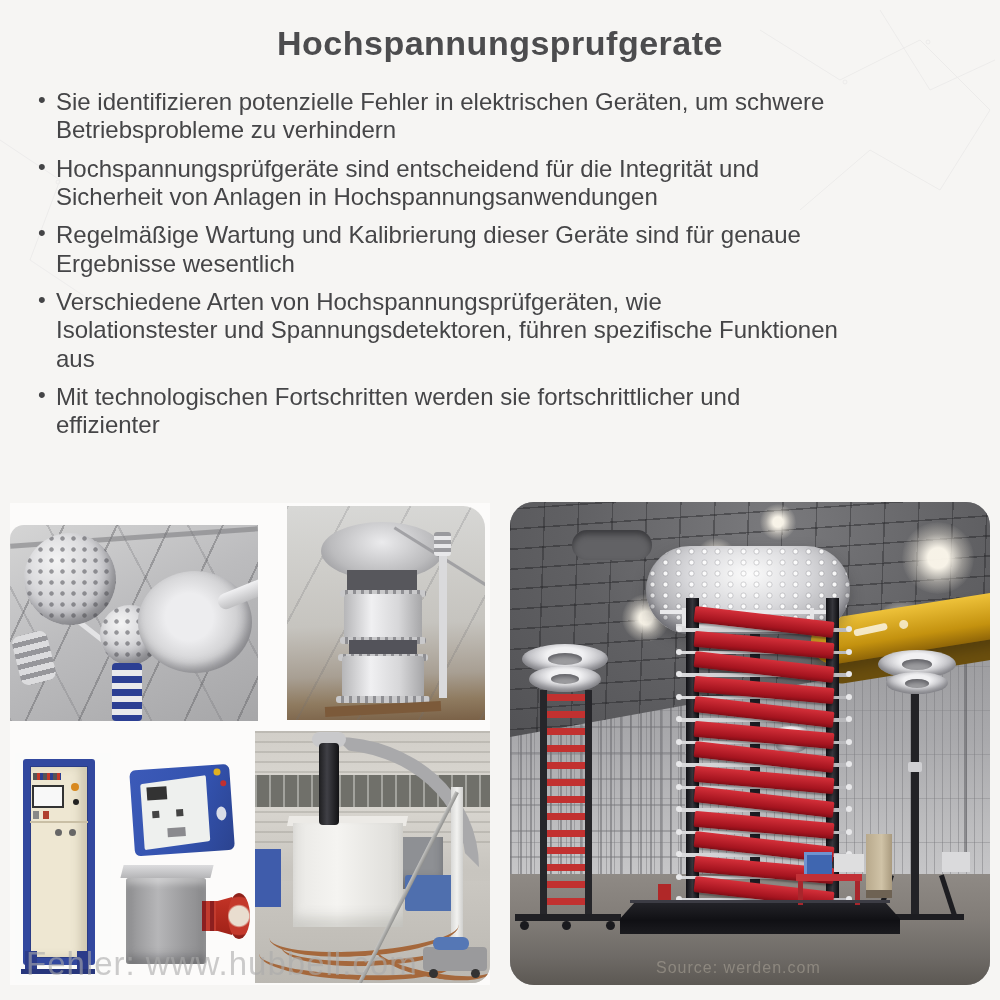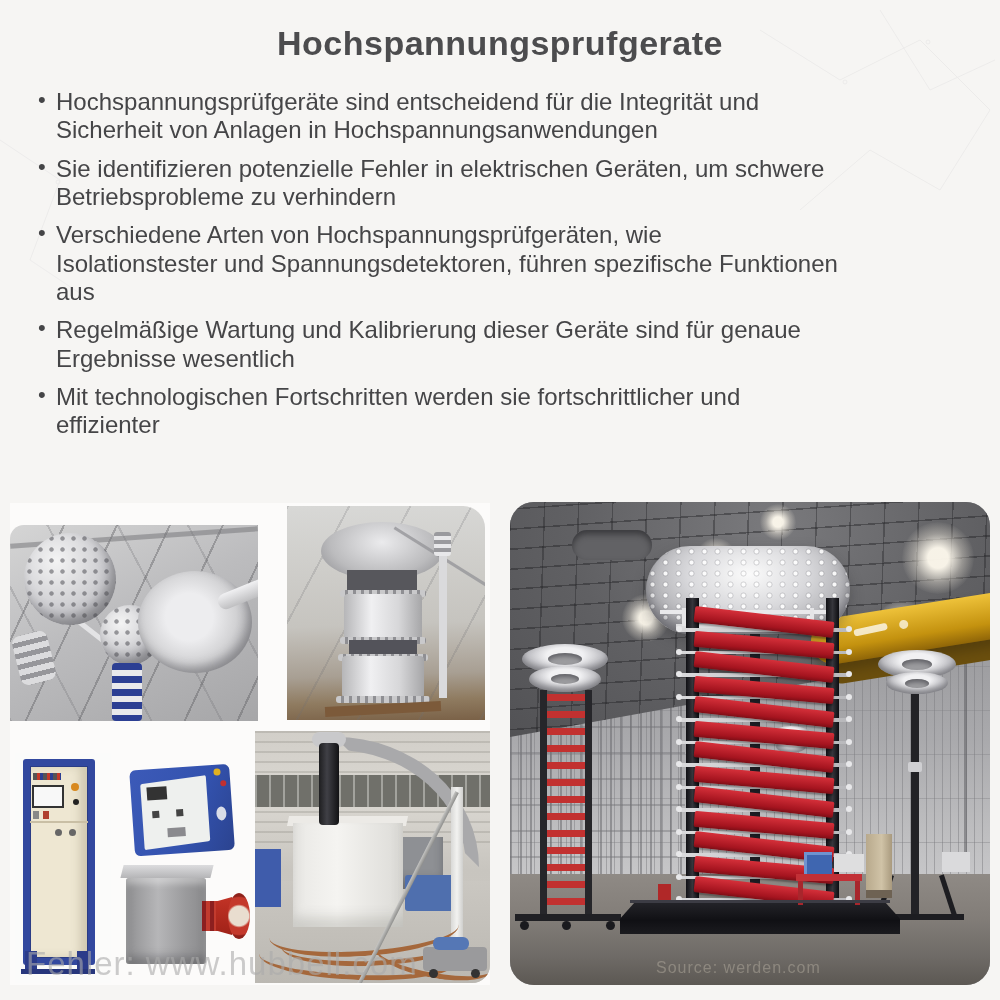--- a/index.html
+++ b/index.html
@@ -245,29 +245,29 @@
       <polyline points="0,140 60,180 30,260 90,300"></polyline>
       <circle cx="845" cy="82" r="2"></circle>
         <circle cx="928" cy="42" r="2"></circle>
         <circle cx="58" cy="182" r="2"></circle>
     </g>
   </svg>
 
   <h1 class="a title">Hochspannungsprufgerate</h1>
 
   <ul class="a bullets">
+    <li><span class="btxt">Sie identifizieren potenzielle Fehler in elektrischen Geräten, um schwere
+Betriebsprobleme zu verhindern</span></li>
     <li><span class="btxt">Hochspannungsprüfgeräte sind entscheidend für die Integrität und
 Sicherheit von Anlagen in Hochspannungsanwendungen</span></li>
-    <li><span class="btxt">Sie identifizieren potenzielle Fehler in elektrischen Geräten, um schwere
-Betriebsprobleme zu verhindern</span></li>
+    <li><span class="btxt">Regelmäßige Wartung und Kalibrierung dieser Geräte sind für genaue
+Ergebnisse wesentlich</span></li>
     <li><span class="btxt">Verschiedene Arten von Hochspannungsprüfgeräten, wie
 Isolationstester und Spannungsdetektoren, führen spezifische Funktionen
 aus</span></li>
-    <li><span class="btxt">Regelmäßige Wartung und Kalibrierung dieser Geräte sind für genaue
-Ergebnisse wesentlich</span></li>
     <li><span class="btxt">Mit technologischen Fortschritten werden sie fortschrittlicher und
 effizienter</span></li>
   </ul>
 
   <div class="a left-panel">
 
     <div class="a photoA">
       <div class="a pipeTop"></div>
       <div class="a arm1"></div>
       <div class="a spool"></div>

